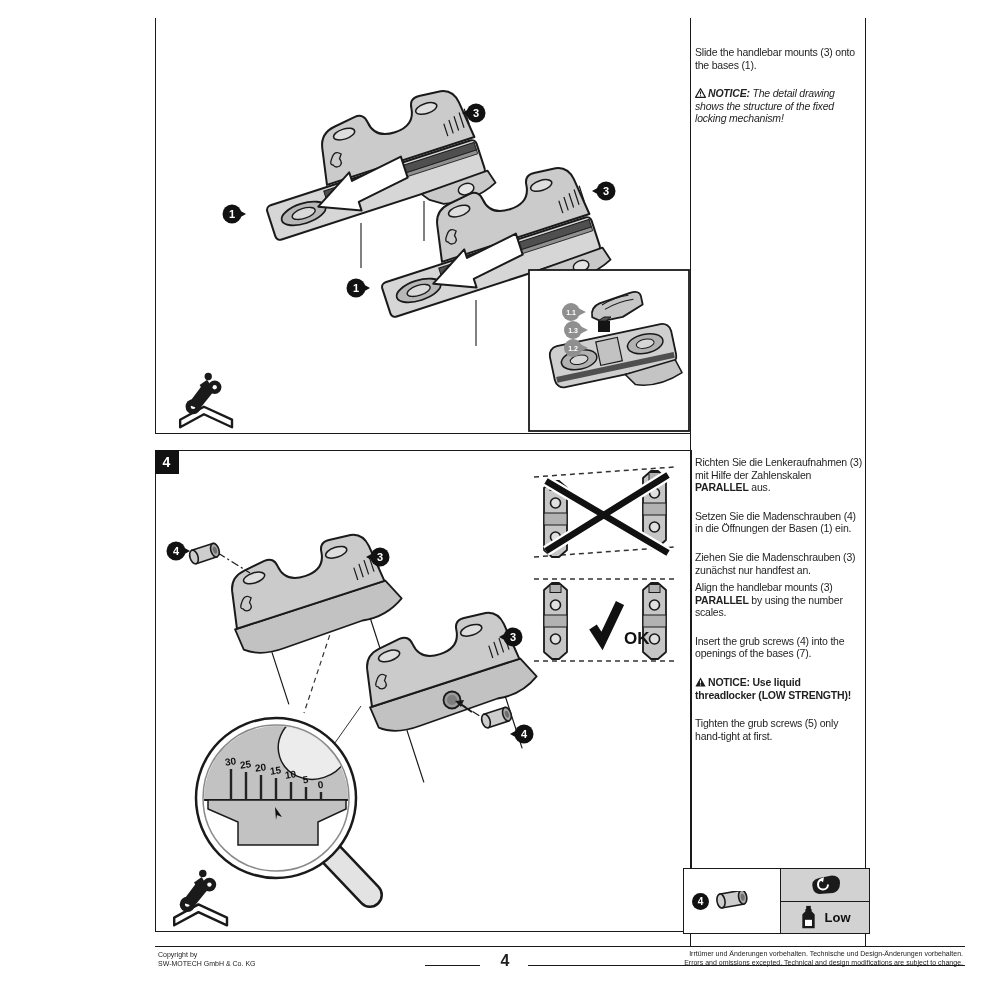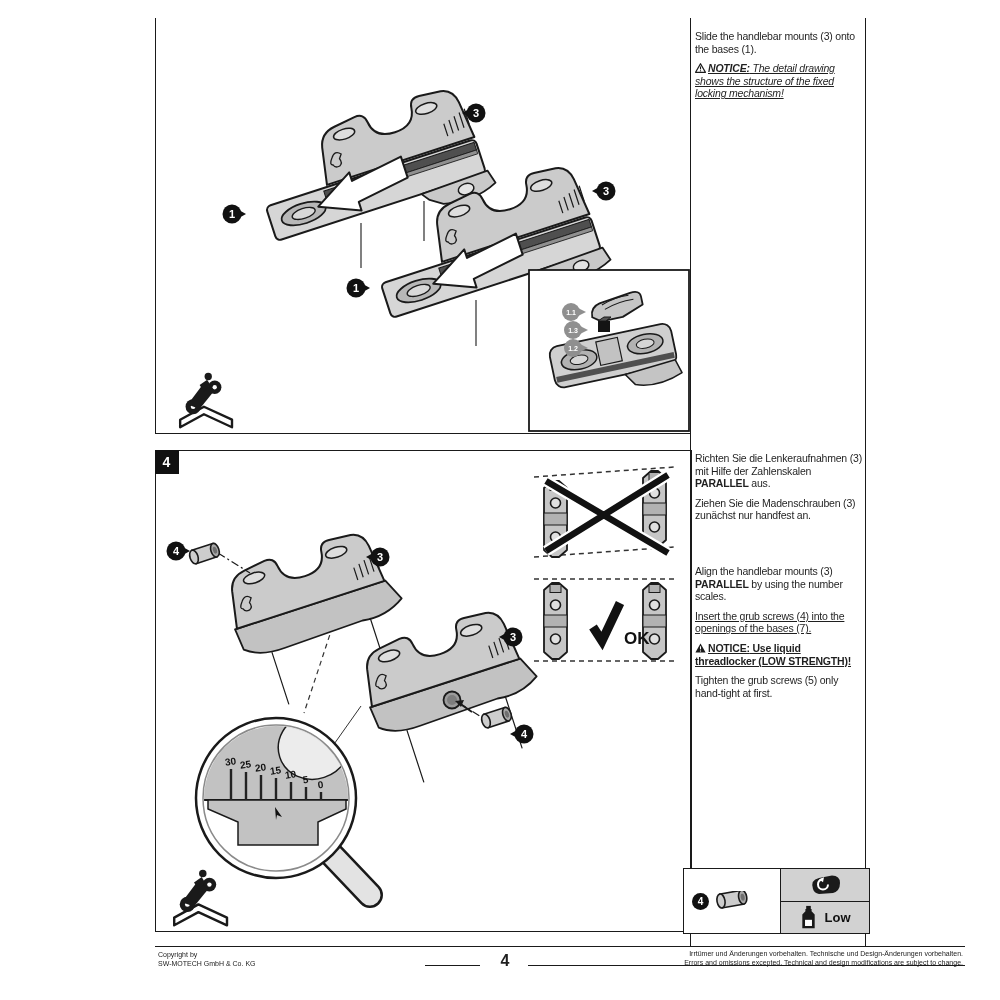--- a/index.html
+++ b/index.html
@@ -6,24 +6,24 @@
   body{width:1000px;height:1000px;position:relative;overflow:hidden;
        font-family:"Liberation Sans",sans-serif;color:#1f1f1f;}
   .vline{position:absolute;width:1.5px;background:#1a1a1a;}
   .panel-top{position:absolute;left:155px;top:18px;width:535px;height:415px;
              border-left:1.5px solid #1a1a1a;border-bottom:1.5px solid #1a1a1a;}
   .panel-bot{position:absolute;left:155px;top:450px;width:535px;height:480px;
              border:1.5px solid #1a1a1a;}
   .step-badge{position:absolute;left:-1.5px;top:-1.5px;width:24px;height:24px;background:#111;
               color:#fff;font-weight:bold;font-size:14px;display:flex;align-items:center;justify-content:center;}
   .col-text{position:absolute;width:168px;font-size:10.5px;line-height:1.2;letter-spacing:-0.2px;}
-  .col-text p{margin:0 0 7px 0;}
+  .col-text p{margin:16px 0 7px 0;}
   .b{font-weight:bold;}
   .i{font-style:italic;}
-  .warn-p{margin:0;text-decoration:underline;}
+  .warn-p{margin:0;}
   .tri{display:inline-block;vertical-align:-1px;margin-right:2px;}
   .footer-copy{position:absolute;left:158px;top:950px;font-size:7px;line-height:1.3;color:#222;}
   .footer-disc{position:absolute;left:560px;top:949px;width:403px;font-size:7px;line-height:1.3;
                text-align:right;color:#222;}
   .page-num{position:absolute;left:483px;top:952px;width:44px;text-align:center;
             font-size:16px;font-weight:bold;}
   .hrule{position:absolute;height:1.3px;background:#1a1a1a;}
   .parts-box{position:absolute;left:683px;top:868px;width:185px;height:64px;background:#fff;
              border:1.5px solid #1a1a1a;display:flex;z-index:5;}
   .parts-left{width:88px;display:flex;align-items:center;padding-left:8px;gap:6px;}
@@ -270,22 +270,23 @@
   <p>Slide the handlebar mounts (3) onto the bases (1).</p>
   <p class="i warn-p">
     <svg class="tri" width="11" height="10" viewBox="0 0 12 11">
       <path d="M6,0.8 L11.4,10.2 L0.6,10.2 Z" fill="none" stroke="#1a1a1a" stroke-width="1.4" stroke-linejoin="round"></path>
       <rect x="5.4" y="3.8" width="1.2" height="3.2" fill="#1a1a1a"></rect>
         <rect x="5.4" y="8" width="1.2" height="1.2" fill="#1a1a1a"></rect>
     </svg><span class="b">NOTICE:</span><span> The detail drawing shows the structure of the fixed locking mechanism!</span>
   </p>
 </div>
 
-<div class="col-text" style="left:695px;top:452px;">
+<div class="col-text" style="left:695px;top:440px;">
   <p><span>Richten Sie die Lenkeraufnahmen (3) mit Hilfe der Zahlenskalen </span><span class="b">PARALLEL</span><span> aus.</span></p>
+  <p class="warn-p">Setzen Sie die Madenschrauben (4) in die Öffnungen der Basen (1) ein.</p>
   <p>Ziehen Sie die Madenschrauben (3) zunächst nur handfest an.</p>
 </div>
 
 <div class="col-text" style="left:695px;top:565px;">
   <p><span>Align the handlebar mounts (3) </span><span class="b">PARALLEL</span><span> by using the number scales.</span></p>
   <p class="warn-p">Insert the grub screws (4) into the openings of the bases (7).</p>
   <p class="b warn-p">
     <svg class="tri" width="11" height="10" viewBox="0 0 12 11">
       <path d="M6,0.5 L11.6,10.4 L0.4,10.4 Z" fill="#1a1a1a"></path>
       <rect x="5.4" y="3.6" width="1.2" height="3.4" fill="#ffffff"></rect>

